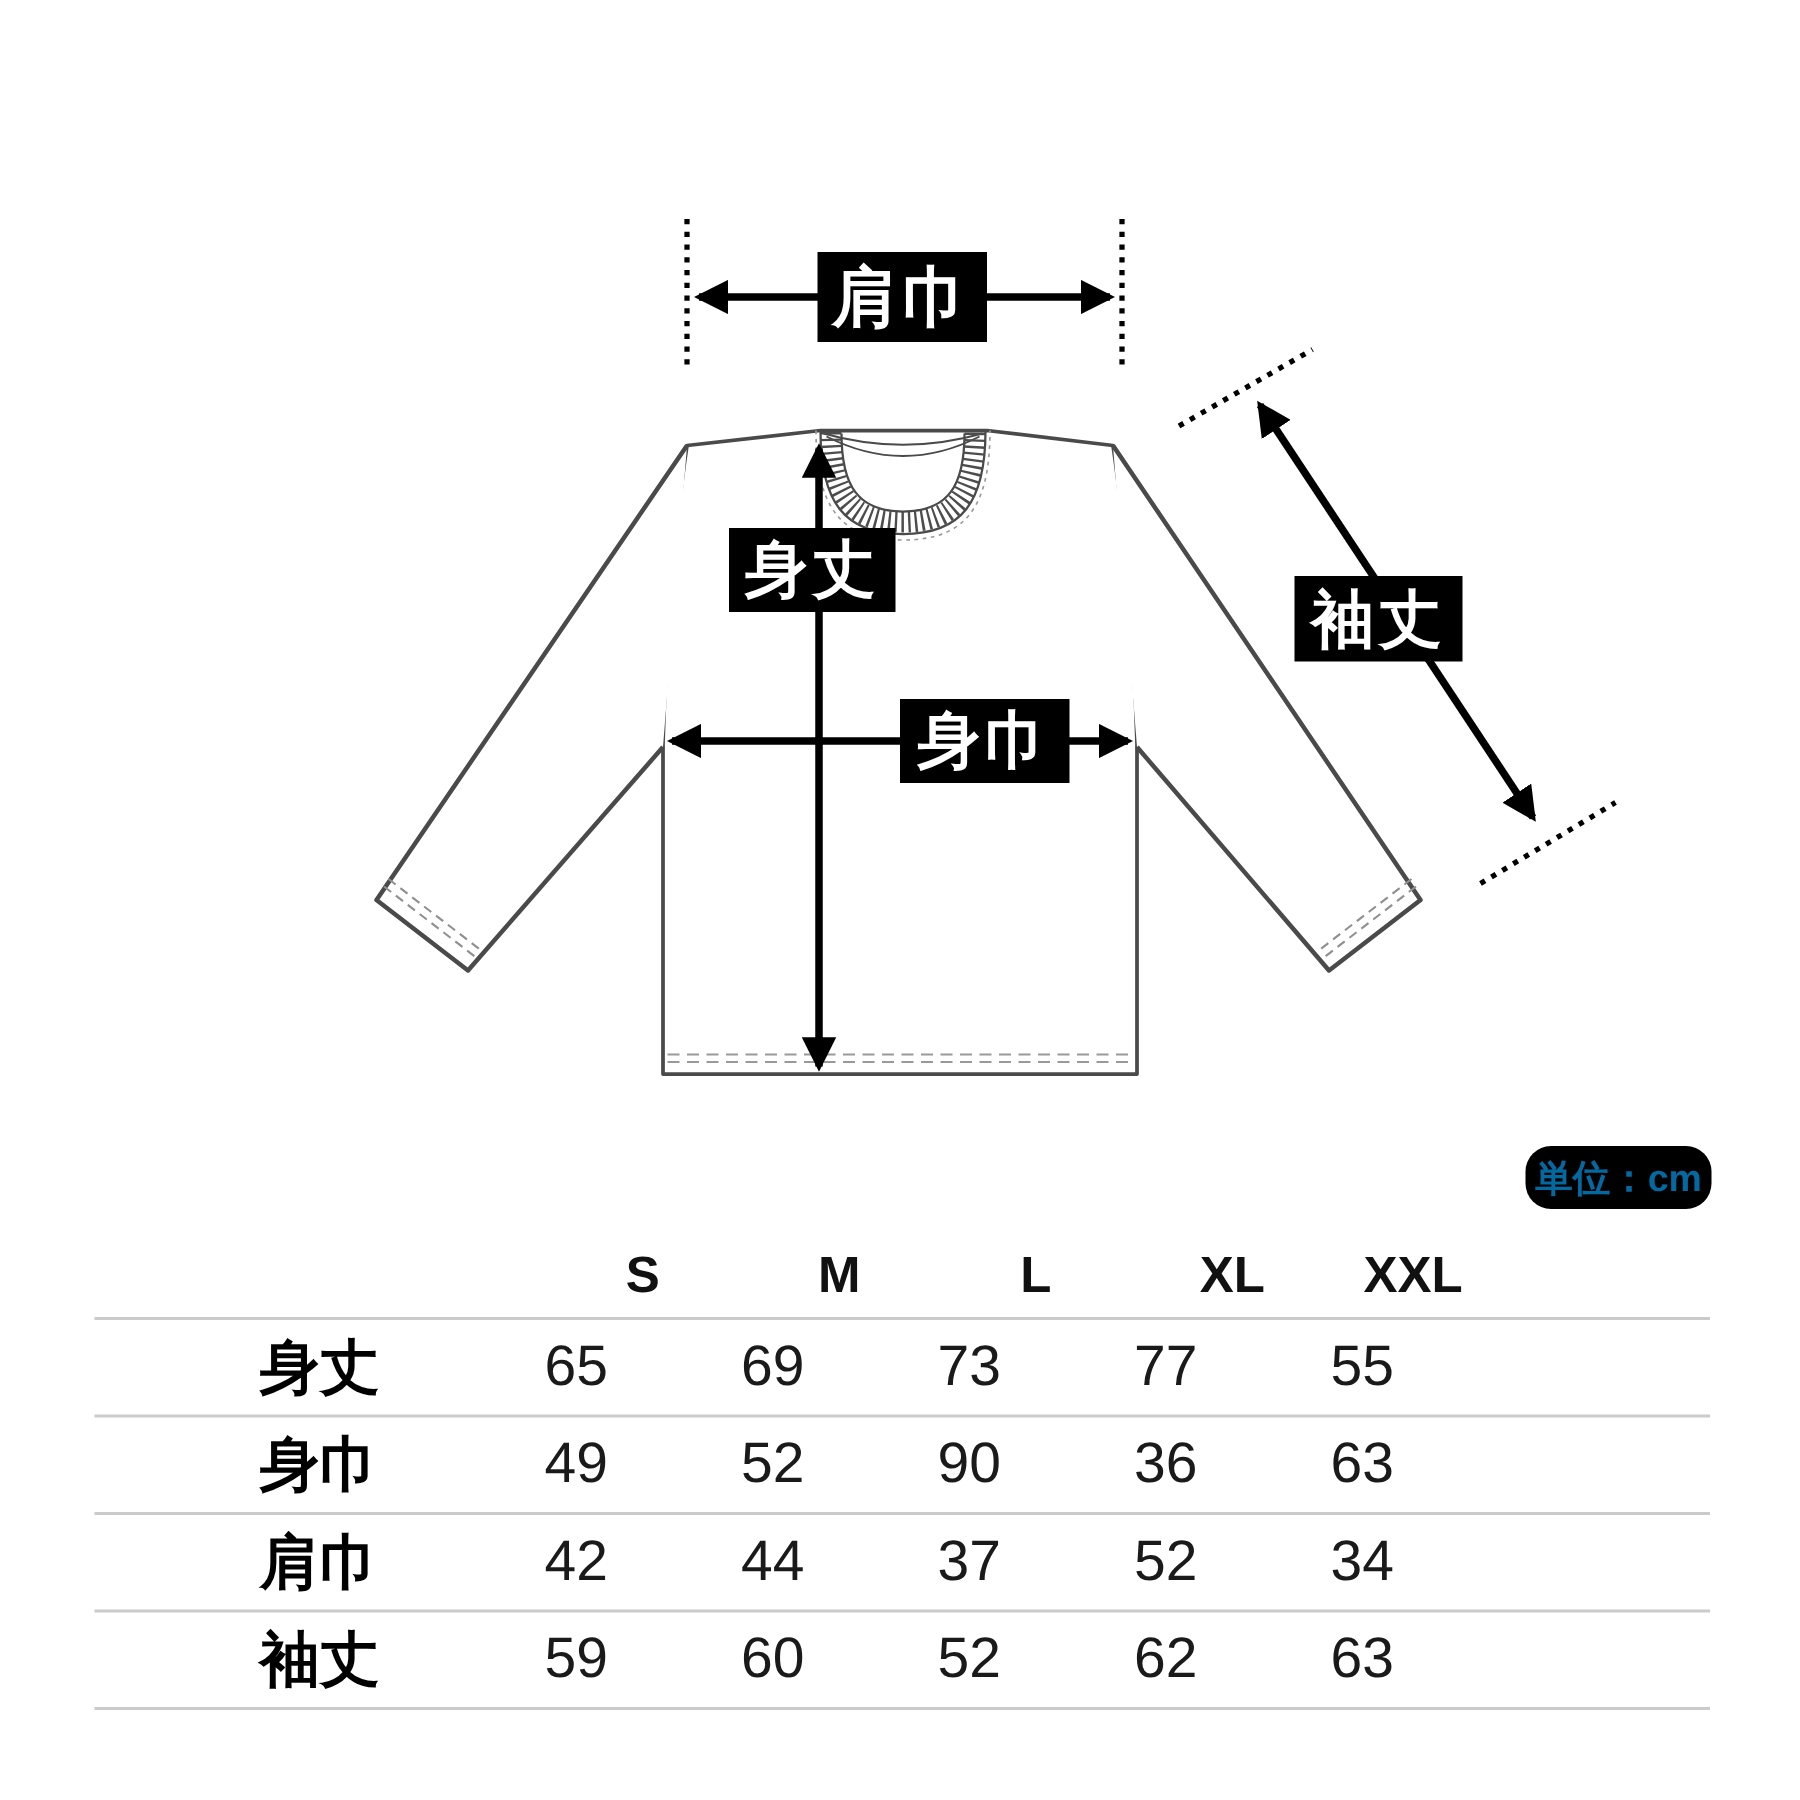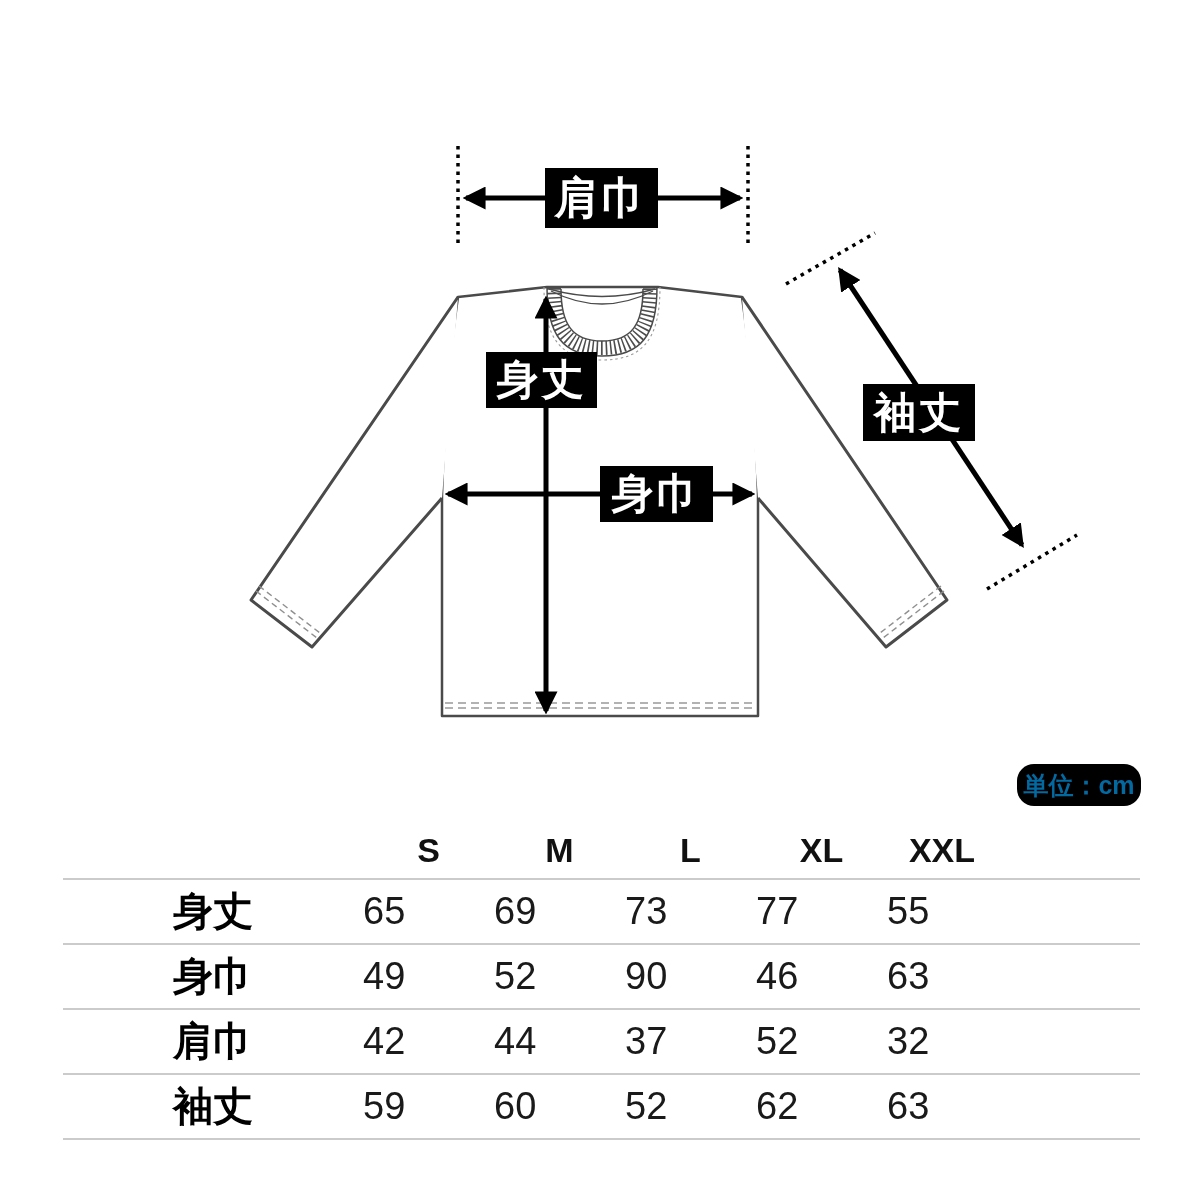--- a/index.html
+++ b/index.html
@@ -122,31 +122,31 @@
       <div class="num">73</div>
       <div class="num">77</div>
       <div class="num">55</div>
     </div>
 
     <div class="trow">
       <div class="row-label">身巾</div>
       <div class="num">49</div>
       <div class="num">52</div>
       <div class="num">90</div>
-      <div class="num">46</div>
+      <div class="num">36</div>
       <div class="num">63</div>
     </div>
 
     <div class="trow">
       <div class="row-label">肩巾</div>
       <div class="num">42</div>
       <div class="num">44</div>
       <div class="num">37</div>
       <div class="num">52</div>
-      <div class="num">32</div>
+      <div class="num">34</div>
     </div>
 
     <div class="trow">
       <div class="row-label">袖丈</div>
       <div class="num">59</div>
       <div class="num">60</div>
       <div class="num">52</div>
       <div class="num">62</div>
       <div class="num">63</div>
     </div>

